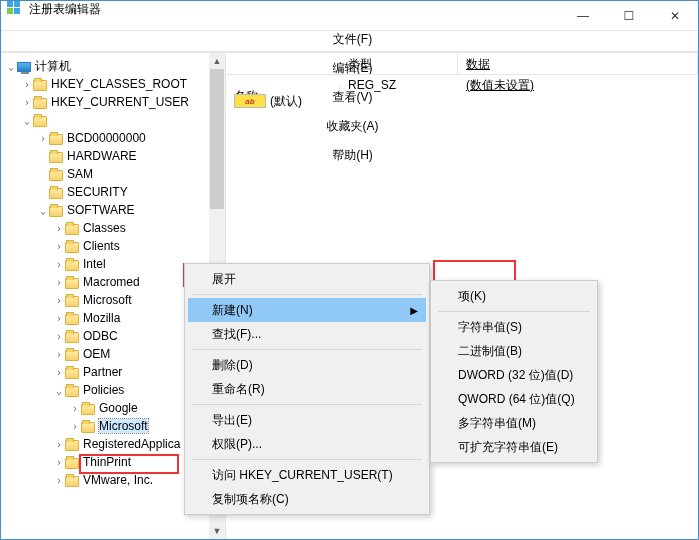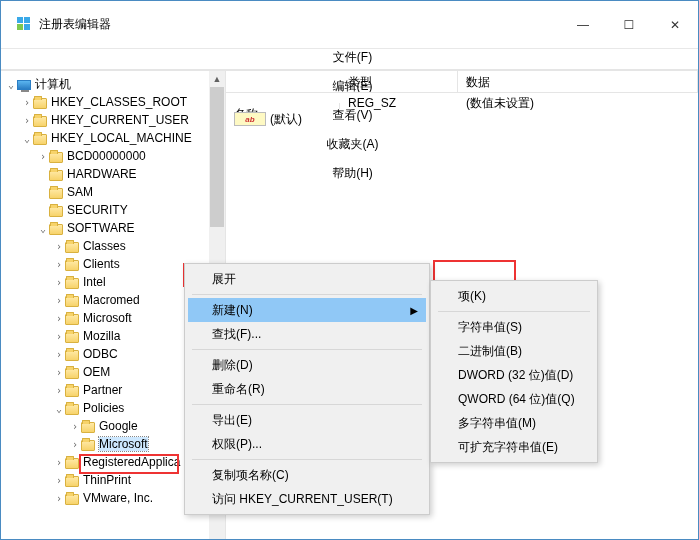--- a/index.html
+++ b/index.html
@@ -1,19 +1,19 @@
 <!DOCTYPE html>
 <html><head>
 <meta charset="utf-8">
 <style>
   * { box-sizing: border-box; margin: 0; padding: 0; font-family: "Microsoft YaHei", "Segoe UI", sans-serif; font-size: 12px; }
   body { width: 699px; height: 540px; background: #fff; position: relative; overflow: hidden; border: 1px solid #4a8bc2; }
   
   
-  .titlebar { height: 48px; background: #fff; display: flex; align-items: center; padding-left: 16px; border-bottom: 1px solid #e8e8e8; }
+  .titlebar { height: 30px; background: #fff; display: flex; align-items: flex-start; padding-left: 6px; border-bottom: 1px solid #e8e8e8; }
   .titlebar-icon { width: 16px; height: 16px; margin-right: 6px; }
   .titlebar-title { flex: 1; font-size: 12px; color: #000; }
   .titlebar-buttons { display: flex; }
   .titlebar-btn { width: 46px; height: 30px; display: flex; align-items: center; justify-content: center; color: #333; }
   
   
   .menubar { height: 20px; display: flex; align-items: center; padding-left: 6px; gap: 12px; color: #000; flex-direction: column; }
   .menu-item { font-size: 12px; cursor: default; }
   
   .divider { height: 2px; background: #e5e5e5; }
@@ -44,39 +44,39 @@
   .redbox { position: absolute; border: 2px solid #e33; pointer-events: none; }
   
   
   .list { flex: 1; }
   .list-head { display: flex; height: 22px; border-bottom: 1px solid #e5e5e5; }
   .list-head-cell { padding: 3px 8px; border-right: 1px solid #e5e5e5; color: #000; font-size: 12px; }
   .list-row { display: flex; height: 20px; align-items: center; }
   .list-cell { padding: 2px 8px; font-size: 12px; display: flex; align-items: center; gap: 4px; }
   .col-name { width: 114px; margin-top: 32px; }
   .col-type { width: 118px; }
-  .col-data { flex: 1; }
+  .col-data { flex: 1; text-decoration: underline; }
   
   
   .ctx { position: absolute; background: #f0f0f0; border: 1px solid #ccc; box-shadow: 2px 2px 6px rgba(0,0,0,0.2); padding: 3px; z-index: 100; margin-top: 19px; }
   .ctx-item { height: 24px; display: flex; align-items: center; padding: 0 30px 0 24px; color: #000; cursor: default; white-space: nowrap; position: relative; }
   .ctx-item.hi { background: #90c8f6; }
   .ctx-sep { height: 1px; background: #d7d7d7; margin: 3px 4px; }
   .ctx-arrow { position: absolute; right: 8px; font-size: 10px; }
   
   
   .comp-icon { background: linear-gradient(#5bb5f0, #2a7dc4); border: 1px solid #2a7dc4; width: 14px; height: 10px; margin-top: 2px; position: relative; }
   .comp-icon::after { content:''; position:absolute; bottom:-3px; left:3px; width:8px; height:2px; background:#888; }
   
   
   .fold-icon { background: linear-gradient(#ffe9a6, #f7d36a); border: 1px solid #d9b13f; width: 14px; height: 11px; margin-top: 2px; border-radius: 1px; position: relative; }
   .fold-icon::before { content:''; position:absolute; top:-3px; left:0; width:6px; height:3px; background:#f7d36a; border:1px solid #d9b13f; border-bottom:none; border-radius:1px 1px 0 0; }
   
   
-  .ab-icon { width:32px; height:14px; border:1px solid #bbb; display:flex; align-items:center; justify-content:center; font-size:8px; color:#c33; font-weight:bold; background:#fef9c3;font-style:italic; }
+  .ab-icon { width:32px; height:14px; border:1px solid #bbb; display:flex; align-items:center; justify-content:center; font-size:8px; color:#c33; font-weight:bold; background:#fde047;font-style:italic; }
   
   
   .reg-icon { display:grid; grid-template-columns: repeat(2, 6px); grid-template-rows: repeat(2, 6px); gap:1px; }
   .reg-icon span { background:#3aa9e8; }
   .reg-icon span:nth-child(3) { background:#7ec850; }
 </style>
 </head>
 <body>
 
 <div class="titlebar">
@@ -118,21 +118,20 @@
         <span class="tree-text">HKEY_CLASSES_ROOT</span>
       </div>
       <div class="tree-row indent-1">
         <span class="expander">›</span>
         <span class="tree-icon fold-icon"></span>
         <span class="tree-text">HKEY_CURRENT_USER</span>
       </div>
       <div class="tree-row indent-1">
         <span class="expander">⌄</span>
         <span class="tree-icon fold-icon"></span>
-        <span class="tree-text">HKEY_LOCAL_MACHINE</span>
       </div>
       <div class="tree-row indent-2">
         <span class="expander">›</span>
         <span class="tree-icon fold-icon"></span>
         <span class="tree-text">BCD00000000</span>
       </div>
       <div class="tree-row indent-2">
         <span class="expander empty">·</span>
         <span class="tree-icon fold-icon"></span>
         <span class="tree-text">HARDWARE</span>
@@ -273,24 +272,24 @@
     </div>
     <div class="ctx-sep"></div>
     <div class="ctx-item">
       <span>导出(E)</span>
     </div>
     <div class="ctx-item">
       <span>权限(P)...</span>
     </div>
     <div class="ctx-sep"></div>
     <div class="ctx-item">
+      <span>访问 HKEY_CURRENT_USER(T)</span>
+    </div>
+    <div class="ctx-item">
       <span>复制项名称(C)</span>
-    </div>
-    <div class="ctx-item">
-      <span>访问 HKEY_CURRENT_USER(T)</span>
     </div>
   </div>
 
 <div class="ctx" id="ctx2" style="left:429px; top:260px; width:168px;">
     <div class="ctx-item">
       <span>项(K)</span>
     </div>
     <div class="ctx-sep"></div>
     <div class="ctx-item">
       <span>字符串值(S)</span>

